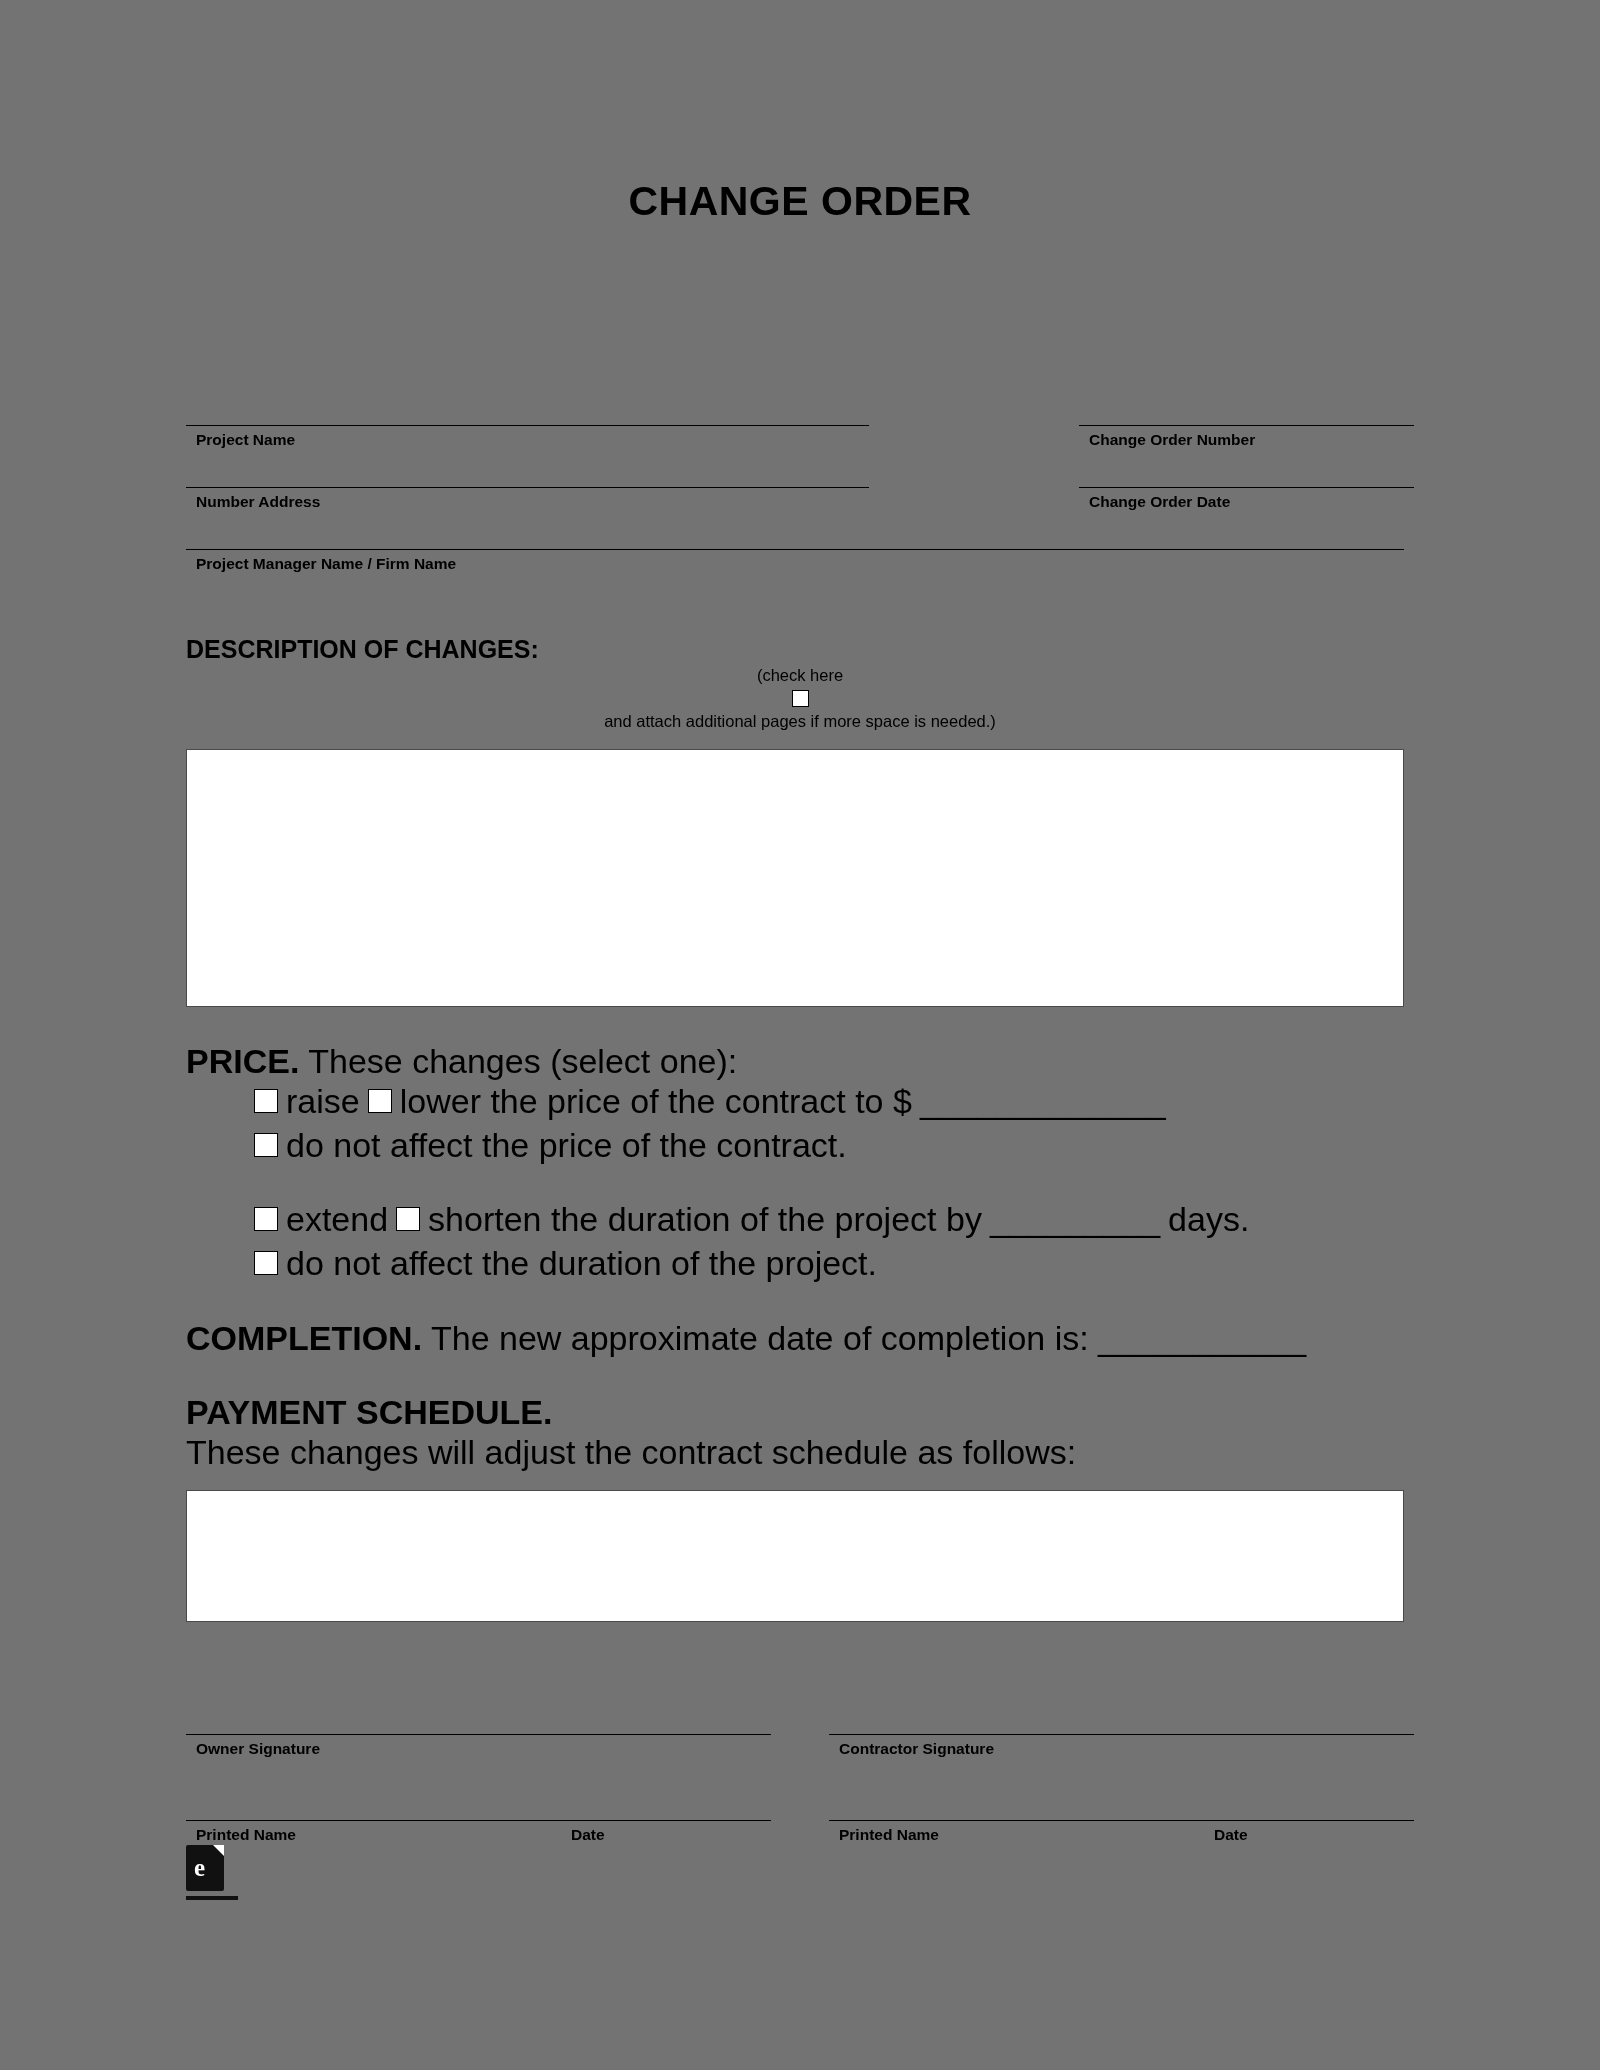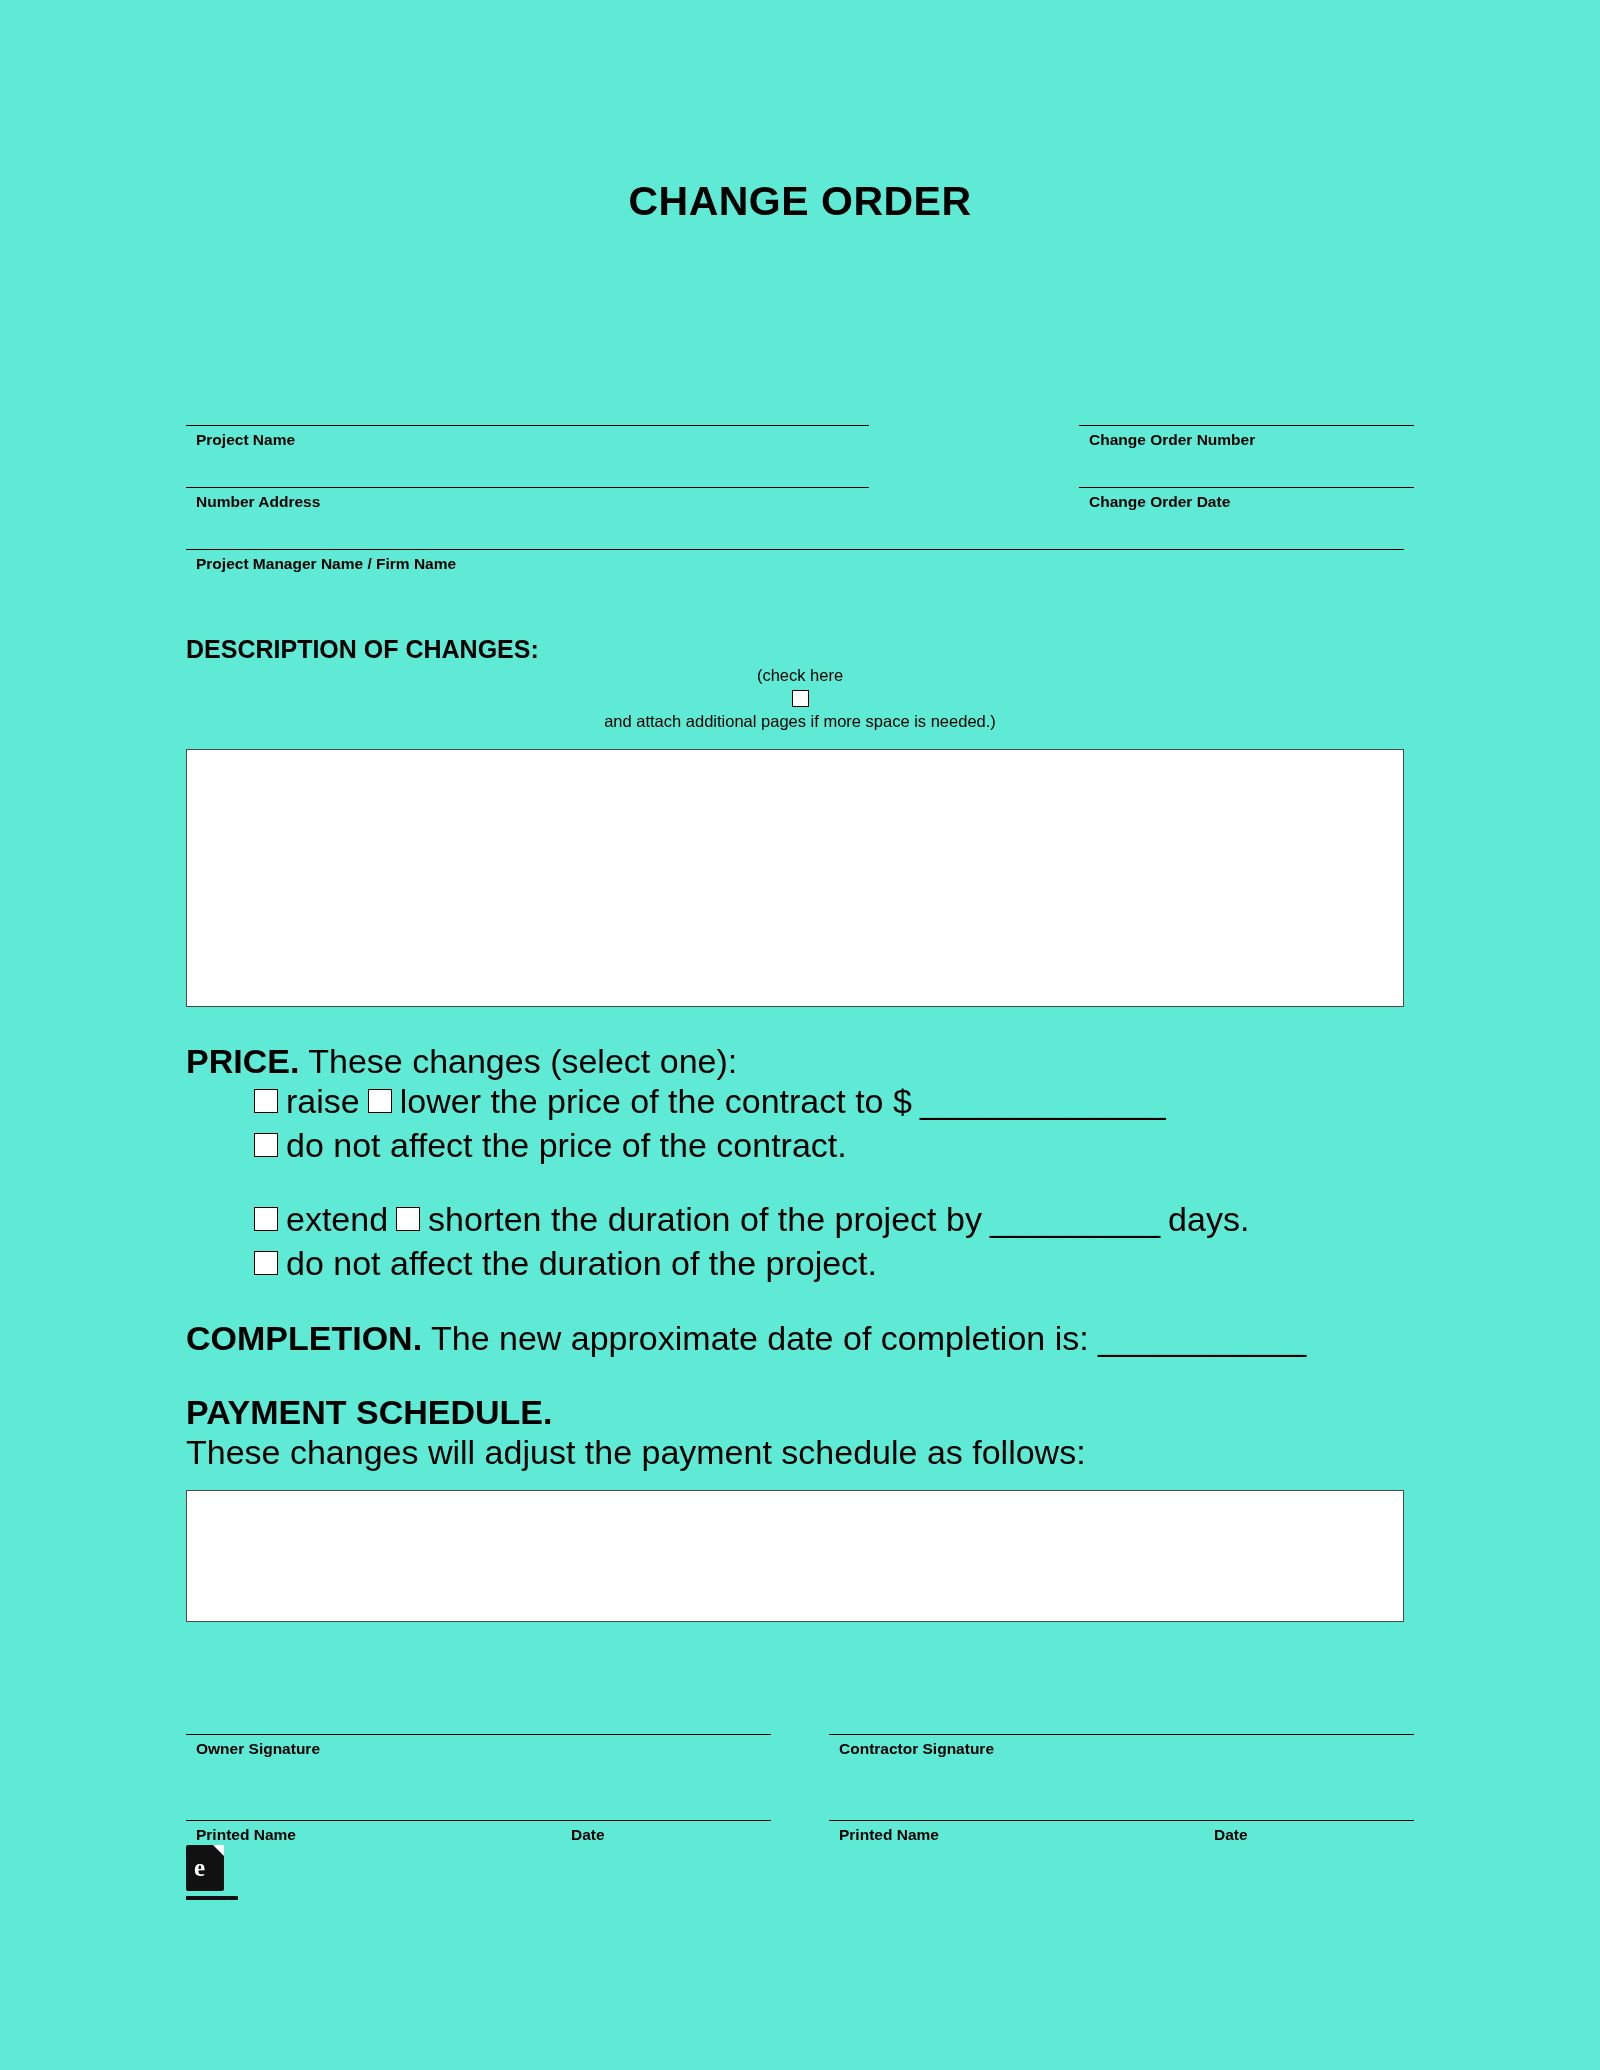--- a/index.html
+++ b/index.html
@@ -13,21 +13,21 @@
     font-family: "Liberation Sans", sans-serif;
     color: #000000;
     position: relative;
     overflow: hidden;
   }
   .page {
     position: absolute;
     left: 0; top: 0;
     width: 1600px;
     height: 2070px;
-    background: #5eead4;
+    background: #737373;
   }
   .content {
     position: absolute;
     left: 186px;
     top: 0;
     width: 1228px;
   }
 
   
   .doc-title {
@@ -278,21 +278,21 @@
     </div>
 
     <div class="clause">
       <b>COMPLETION.</b>
       <span class="txt">The new approximate date of completion is:</span>
       <span class="txt">___________</span>
     </div>
 
     <div class="clause">
       <b>PAYMENT SCHEDULE.</b>
-      <span class="txt">These changes will adjust the payment schedule as follows:</span>
+      <span class="txt">These changes will adjust the contract schedule as follows:</span>
       <div class="big-box box-pay"></div>
     </div>
 
     <div class="sig-block">
       <div class="sig-row">
         <div class="sig-col">
           <div class="sig-rule"></div>
           <div class="sig-labels">
             <span>Owner Signature</span>
           </div>

